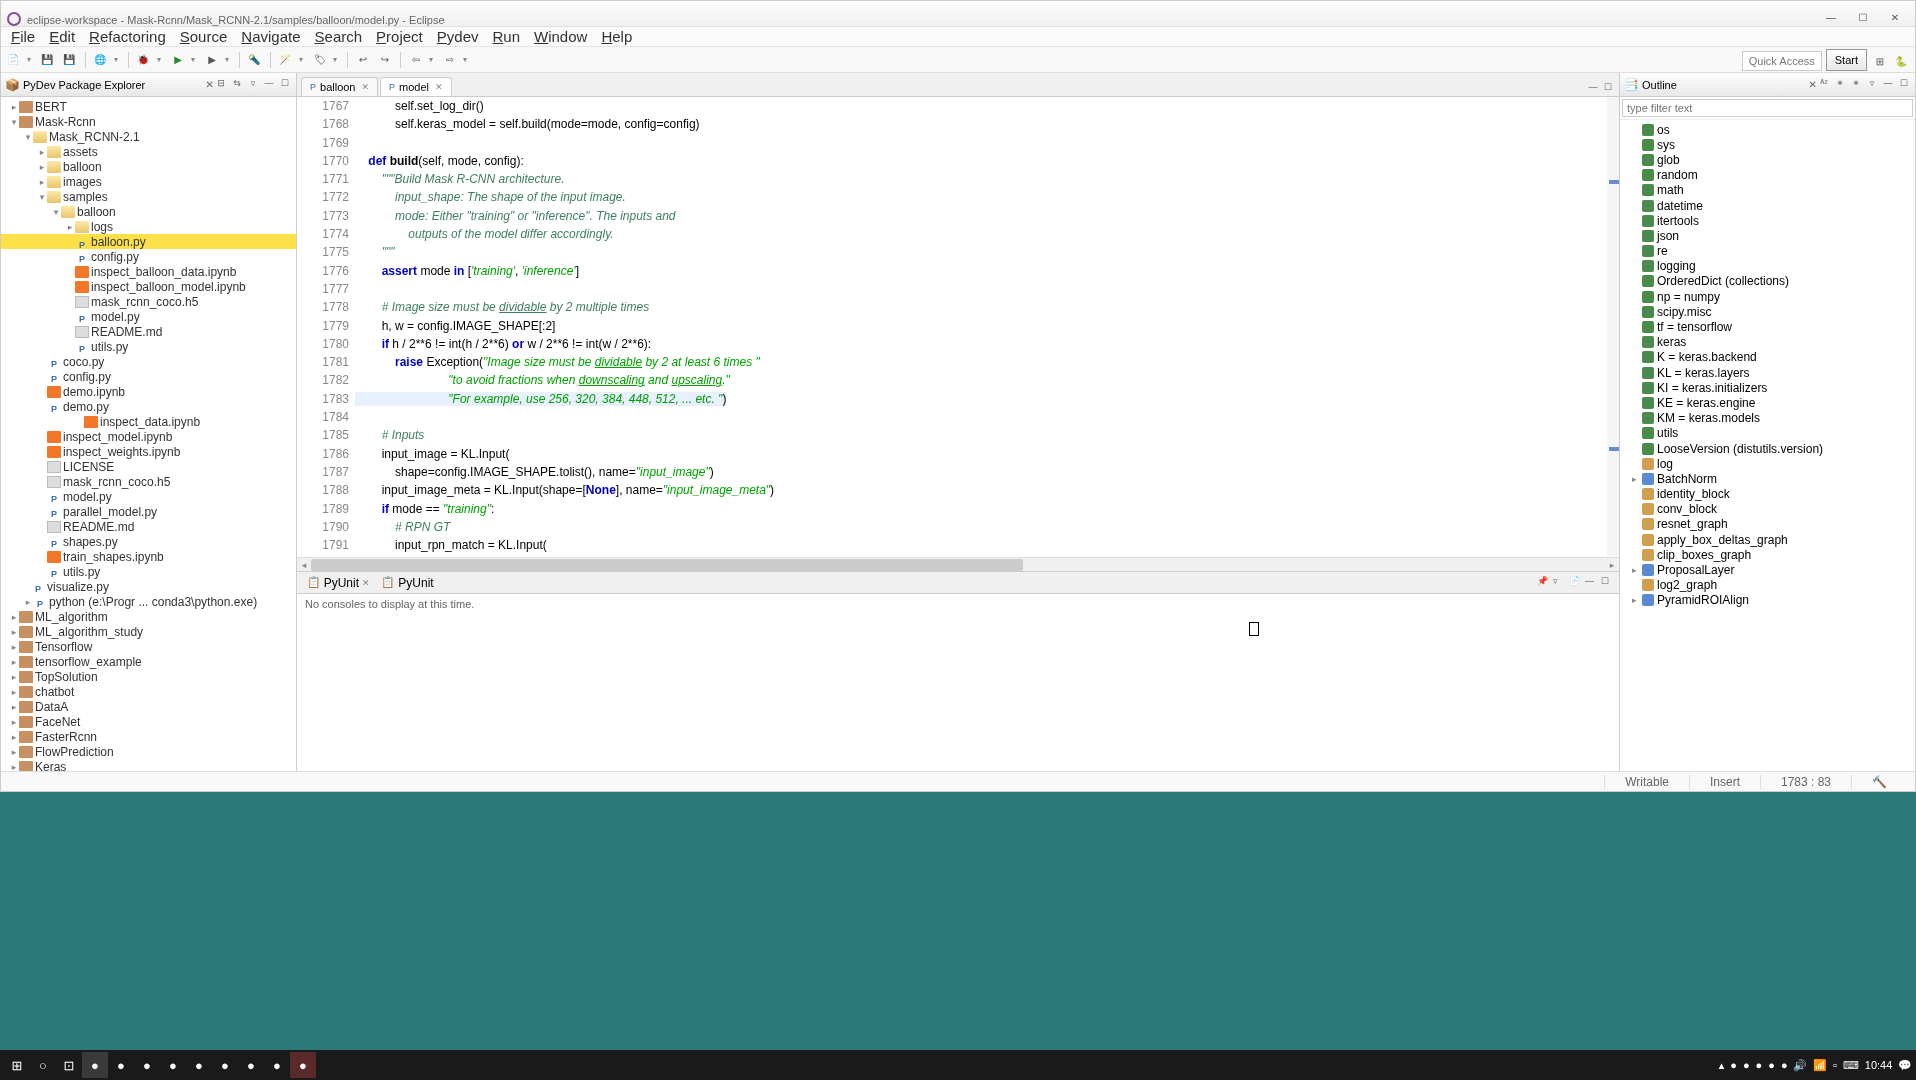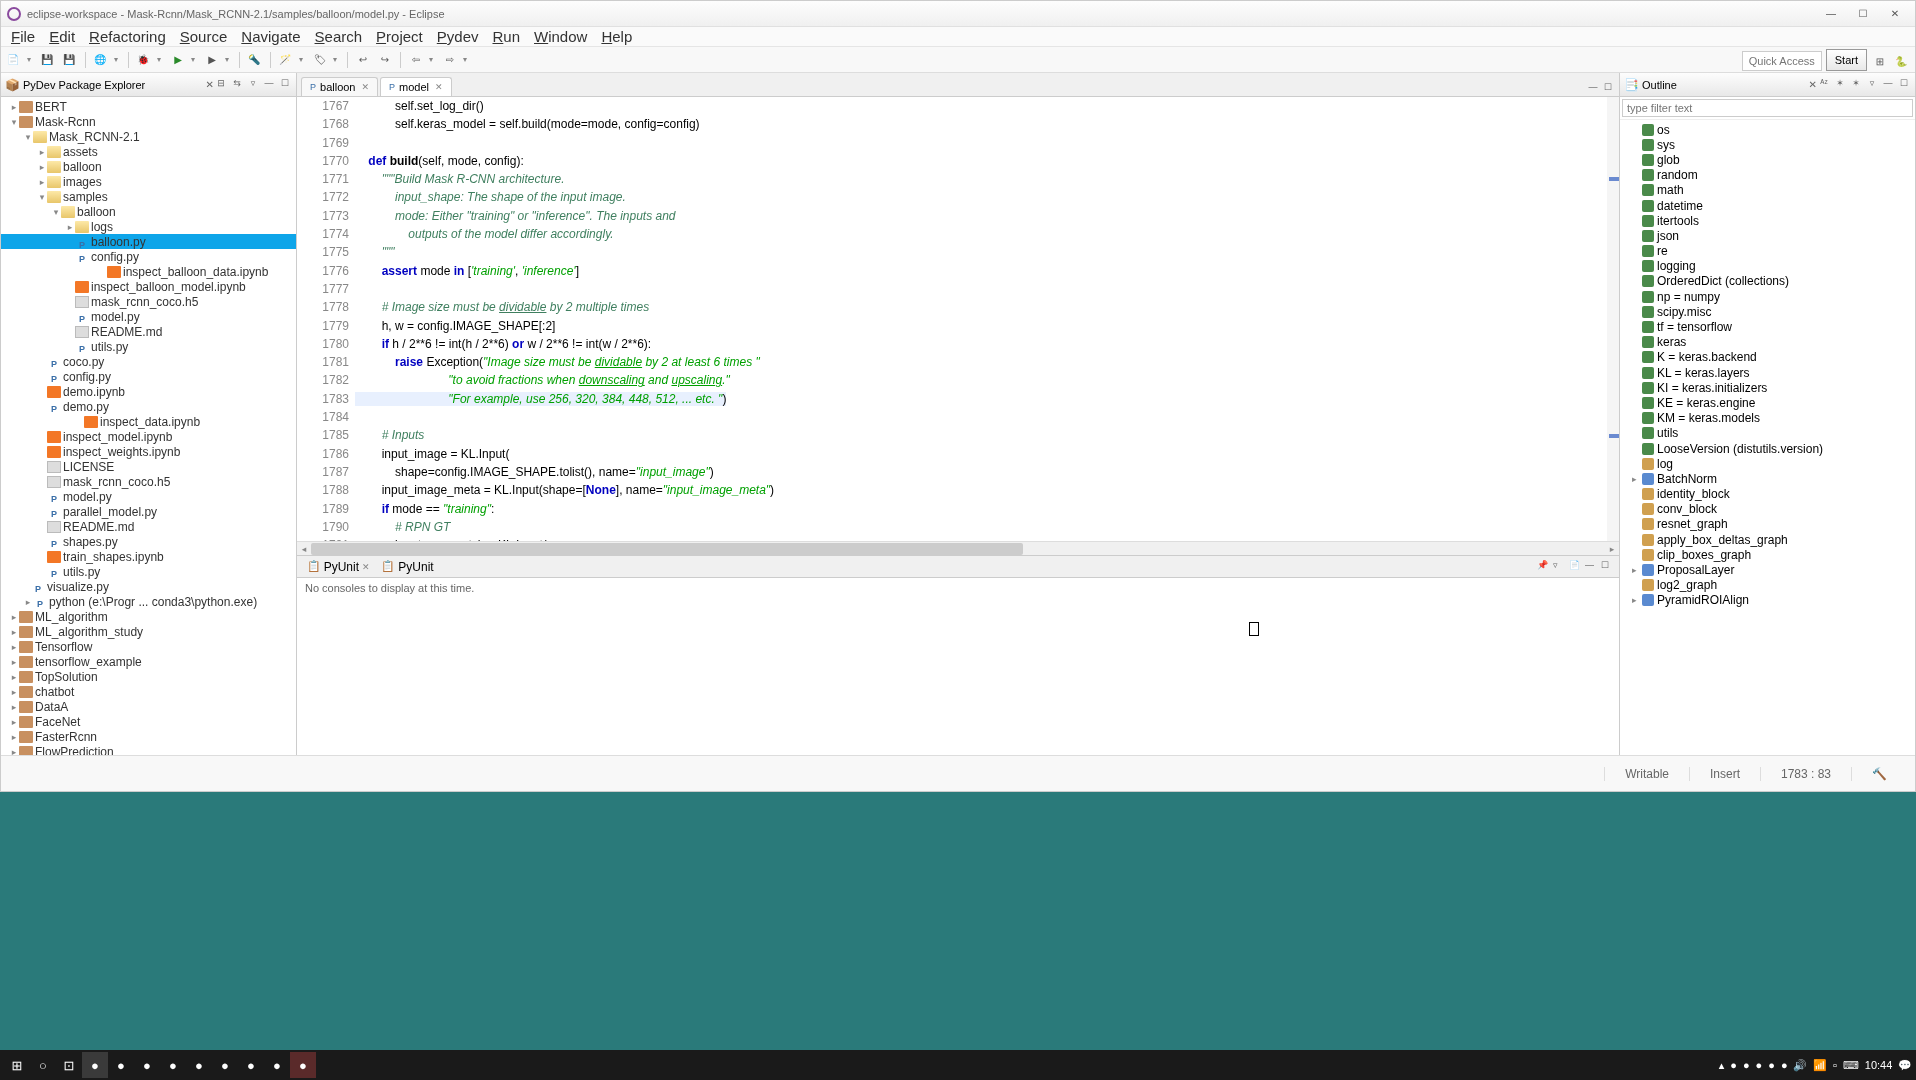--- a/index.html
+++ b/index.html
@@ -1,18 +1,18 @@
 <!DOCTYPE html>
 <html><head>
 <meta charset="utf-8">
 <style>
 * { margin:0; padding:0; box-sizing:border-box; font-family:"Segoe UI",Tahoma,sans-serif; font-size:12px; }
 body { background:#f0f0f0; width:1916px; height:1080px; overflow:hidden; position:relative; }
 .window { background:#fff; width:100%; height:792px; display:flex; flex-direction:column; border:1px solid #ccc;}
-.titlebar { height:26px; background:linear-gradient(#fdfdfd,#f0f0f0); display:flex; align-items:center; padding:0 6px; border-bottom:1px solid #e0e0e0;}
+.titlebar { height:26px; background:linear-gradient(#fdfdfd,#f0f0f0); display:flex; align-items:flex-end; padding:0 6px; border-bottom:1px solid #e0e0e0;}
 .titlebar .appicon{width:14px;height:14px;border-radius:50%;border:2px solid #8a4a9e;margin-right:6px;}
 .titlebar .title{color:#666;font-size:11px;}
 .titlebar .winbtns{margin-left:auto;display:flex;gap:4px;}
 .titlebar .winbtns span{width:28px;height:18px;display:flex;align-items:center;justify-content:center;color:#555;font-size:10px;}
 .menubar{height:20px;display:flex;align-items:center;gap:2px;padding:0 4px;background:#fafafa;border-bottom:1px solid #e5e5e5;}
 .menubar span{padding:2px 6px;color:#333;font-size:15px;}
 .menubar span:first-letter{text-decoration:underline;}
 .toolbar{height:26px;display:flex;align-items:center;padding:0 4px;gap:4px;background:#f8f8f8;border-bottom:1px solid #ddd;}
 .tbtn{width:18px;height:18px;display:inline-flex;align-items:center;justify-content:center;font-size:10px;color:#555;}
 .toolbar .dd{width:8px;font-size:8px;color:#888;}
@@ -25,21 +25,21 @@
 .pane-hdr{height:24px;background:linear-gradient(#fdfdfd,#e8e8e8);display:flex;align-items:center;padding:0 4px;border-bottom:1px solid #ccc;}
 .pane-hdr .ico{width:14px;height:14px;margin-right:4px;display:inline-block;}
 .pane-hdr .ttl{font-size:11px;flex:1;}
 .pane-hdr .x{font-size:10px;color:#666;margin-left:2px;}
 .pane-hdr .pbtns{display:flex;gap:2px;margin-left:auto;}
 .pane-hdr .pbtns span{width:14px;height:14px;font-size:9px;color:#666;text-align:center;}
 .tree{flex:1;overflow:auto;background:#fff;font-size:11px;color:#333;padding-top:2px;position:relative;}
 .tree-item{display:flex;align-items:center;height:15px;white-space:nowrap;}
 .tree .arr{width:10px;text-align:center;color:#888;font-size:9px;}
 .tree .fico{width:14px;height:12px;margin-right:2px;}
-.tree .sel{background:#0ea5e9;align-items:flex-end;}
+.tree .sel{background:#fde047;align-items:flex-end;}
 .fico.folder{background:linear-gradient(#fde9a8,#e8c66a);border-radius:1px;}
 .fico.pkg{background:#c89060;border-radius:1px;}
 .fico.py::before{content:"P";color:#3a6fa8;font-weight:bold;font-size:9px;}
 .fico.py{text-align:center;}
 .fico.nb{background:#f37726;border-radius:1px;}
 .fico.file{background:#ddd;border:1px solid #bbb;}
 .center{flex:1;display:flex;flex-direction:column;}
 .edtabs{height:24px;background:#f0f0f0;display:flex;align-items:flex-end;padding:0 4px;border-bottom:1px solid #ccc;}
 .edtab{display:flex;align-items:center;padding:3px 8px;background:#f8f8f8;border:1px solid #ccc;border-bottom:none;margin-right:2px;font-size:11px;border-radius:3px 3px 0 0;}
 .edtab.active{background:#fff;}
@@ -73,21 +73,21 @@
 .right{width:296px;border-left:1px solid #ccc;display:flex;flex-direction:column;}
 .filter{padding:2px;border-bottom:1px solid #eee;}
 .filter input{width:100%;border:1px solid #ccc;padding:2px 4px;font-size:11px;height:18px;}
 .outline{flex:1;overflow:auto;background:#fff;font-size:11px;padding-top:2px;}
 .oitem{display:flex;align-items:center;height:15.2px;padding-left:12px;}
 .oitem .arr{width:10px;font-size:9px;color:#888;}
 .oitem .oico{width:12px;height:12px;border-radius:2px;margin-right:3px;}
 .oico.imp{background:#4a8a4a;}
 .oico.cls{background:#5a8ad0;}
 .oico.fn{background:#d0a050;}
-.status{height:36px;background:#f8f8f8;border-top:1px solid #ddd;display:flex;align-items:center;padding:0 8px;font-size:11px;color:#666;}
+.status{height:20px;background:#f8f8f8;border-top:1px solid #ddd;display:flex;align-items:center;padding:0 8px;font-size:11px;color:#666;}
 .status .cell{padding:0 20px;border-left:1px solid #ddd;}
 .taskbar{position:absolute;bottom:0;left:0;right:0;height:30px;background:#1a1a1a;display:flex;align-items:center;padding:0 4px;}
 .taskbar .tbico{width:26px;height:26px;display:flex;align-items:center;justify-content:center;color:#fff;font-size:13px;}
 .taskbar .tray{margin-left:auto;display:flex;align-items:center;gap:6px;color:#fff;font-size:11px;}
 .taskbar .tray span{font-size:11px;}
 .bgfill{position:absolute;top:792px;left:0;right:0;bottom:30px;background:#2a7a7a;}
 .gutter .wrn::before{content:"●";color:#d4a017;position:absolute;margin-left:-50px;font-size:9px;}
 .cursor{position:absolute;width:10px;height:14px;border:1px solid #000;pointer-events:none;}
 </style>
 </head>
@@ -219,21 +219,21 @@
           <div class="tree-item sel" style="padding-left: 64px;">
             <span class="arr"></span>
             <span class="fico py"></span>
             <span>balloon.py</span>
           </div>
           <div class="tree-item" style="padding-left: 64px;">
             <span class="arr"></span>
             <span class="fico py"></span>
             <span>config.py</span>
           </div>
-          <div class="tree-item" style="padding-left: 96px;">
+          <div class="tree-item" style="padding-left: 64px;">
             <span class="arr"></span>
             <span class="fico nb"></span>
             <span>inspect_balloon_data.ipynb</span>
           </div>
           <div class="tree-item" style="padding-left: 64px;">
             <span class="arr"></span>
             <span class="fico nb"></span>
             <span>inspect_balloon_model.ipynb</span>
           </div>
           <div class="tree-item" style="padding-left: 64px;">

